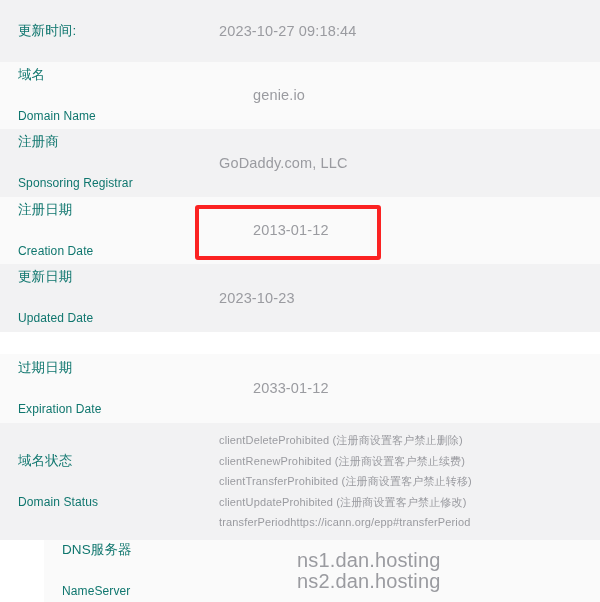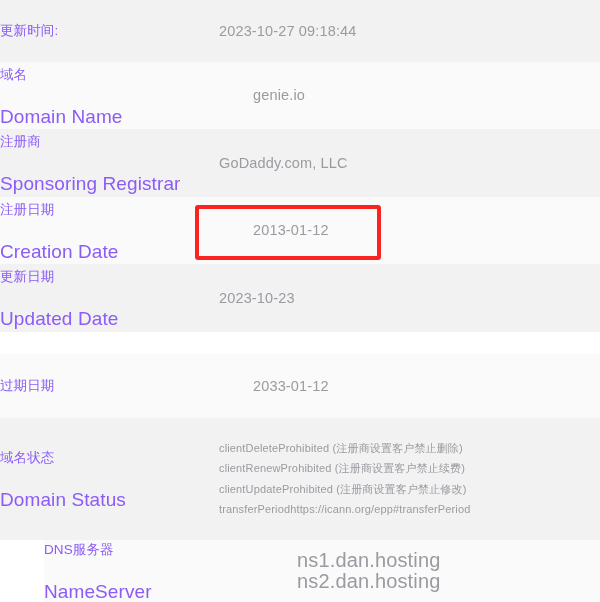--- a/index.html
+++ b/index.html
@@ -31,35 +31,36 @@
     width: 100%;
     position: relative;
   }
 
   .whois-row.stripe-dark  { background: #f2f2f3; }
   .whois-row.stripe-light { background: #fafafa; gap: 34px; }
 
   .cell-label {
     flex: 0 0 219px;
     box-sizing: border-box;
-    color: #8b5cf6;
+    padding-left: 18px;
+    color: #0f766e;
     font-size: 14.5px;
     line-height: 21px;
     letter-spacing: 0.1px;
     white-space: pre-line;
   }
 
   .cell-label .label-cn {
     display: block;
     font-size: 13.5px;
     line-height: 20px;
   }
   .cell-label .label-en {
     display: block;
-    font-size: 19px;
+    font-size: 12px;
     line-height: 21px;
   }
 
   .cell-value {
     flex: 1 1 auto;
     box-sizing: border-box;
     color: #9a9ba0;
     font-size: 14.5px;
     line-height: 21px;
     letter-spacing: 0.15px;
@@ -151,32 +152,34 @@
     <div class="cell-label">
       <span class="label-cn">更新日期</span>
       <span class="label-en">Updated Date</span>
     </div>
     <div class="cell-value">2023-10-23</div>
   </div>
 
   <div class="whois-row stripe-light row-h-69">
     <div class="cell-label">
       <span class="label-cn">过期日期</span>
+      <span class="label-en">Expiration Date</span>
     </div>
     <div class="cell-value">2033-01-12</div>
   </div>
 
   <div class="whois-row stripe-dark row-h-133">
     <div class="cell-label">
       <span class="label-cn">域名状态</span>
       <span class="label-en">Domain Status</span>
     </div>
     <div class="cell-value status-lines">
       <span class="status-line">clientDeleteProhibited (注册商设置客户禁止删除)</span>
       <span class="status-line">clientRenewProhibited (注册商设置客户禁止续费)</span>
+      <span class="status-line">clientTransferProhibited (注册商设置客户禁止转移)</span>
       <span class="status-line">clientUpdateProhibited (注册商设置客户禁止修改)</span>
       <span class="status-line">transferPeriodhttps://icann.org/epp#transferPeriod</span>
     </div>
   </div>
 
   <div class="whois-row stripe-light row-h-62">
     <div class="cell-label">
       <span class="label-cn">DNS服务器</span>
       <span class="label-en">NameServer</span>
     </div>

